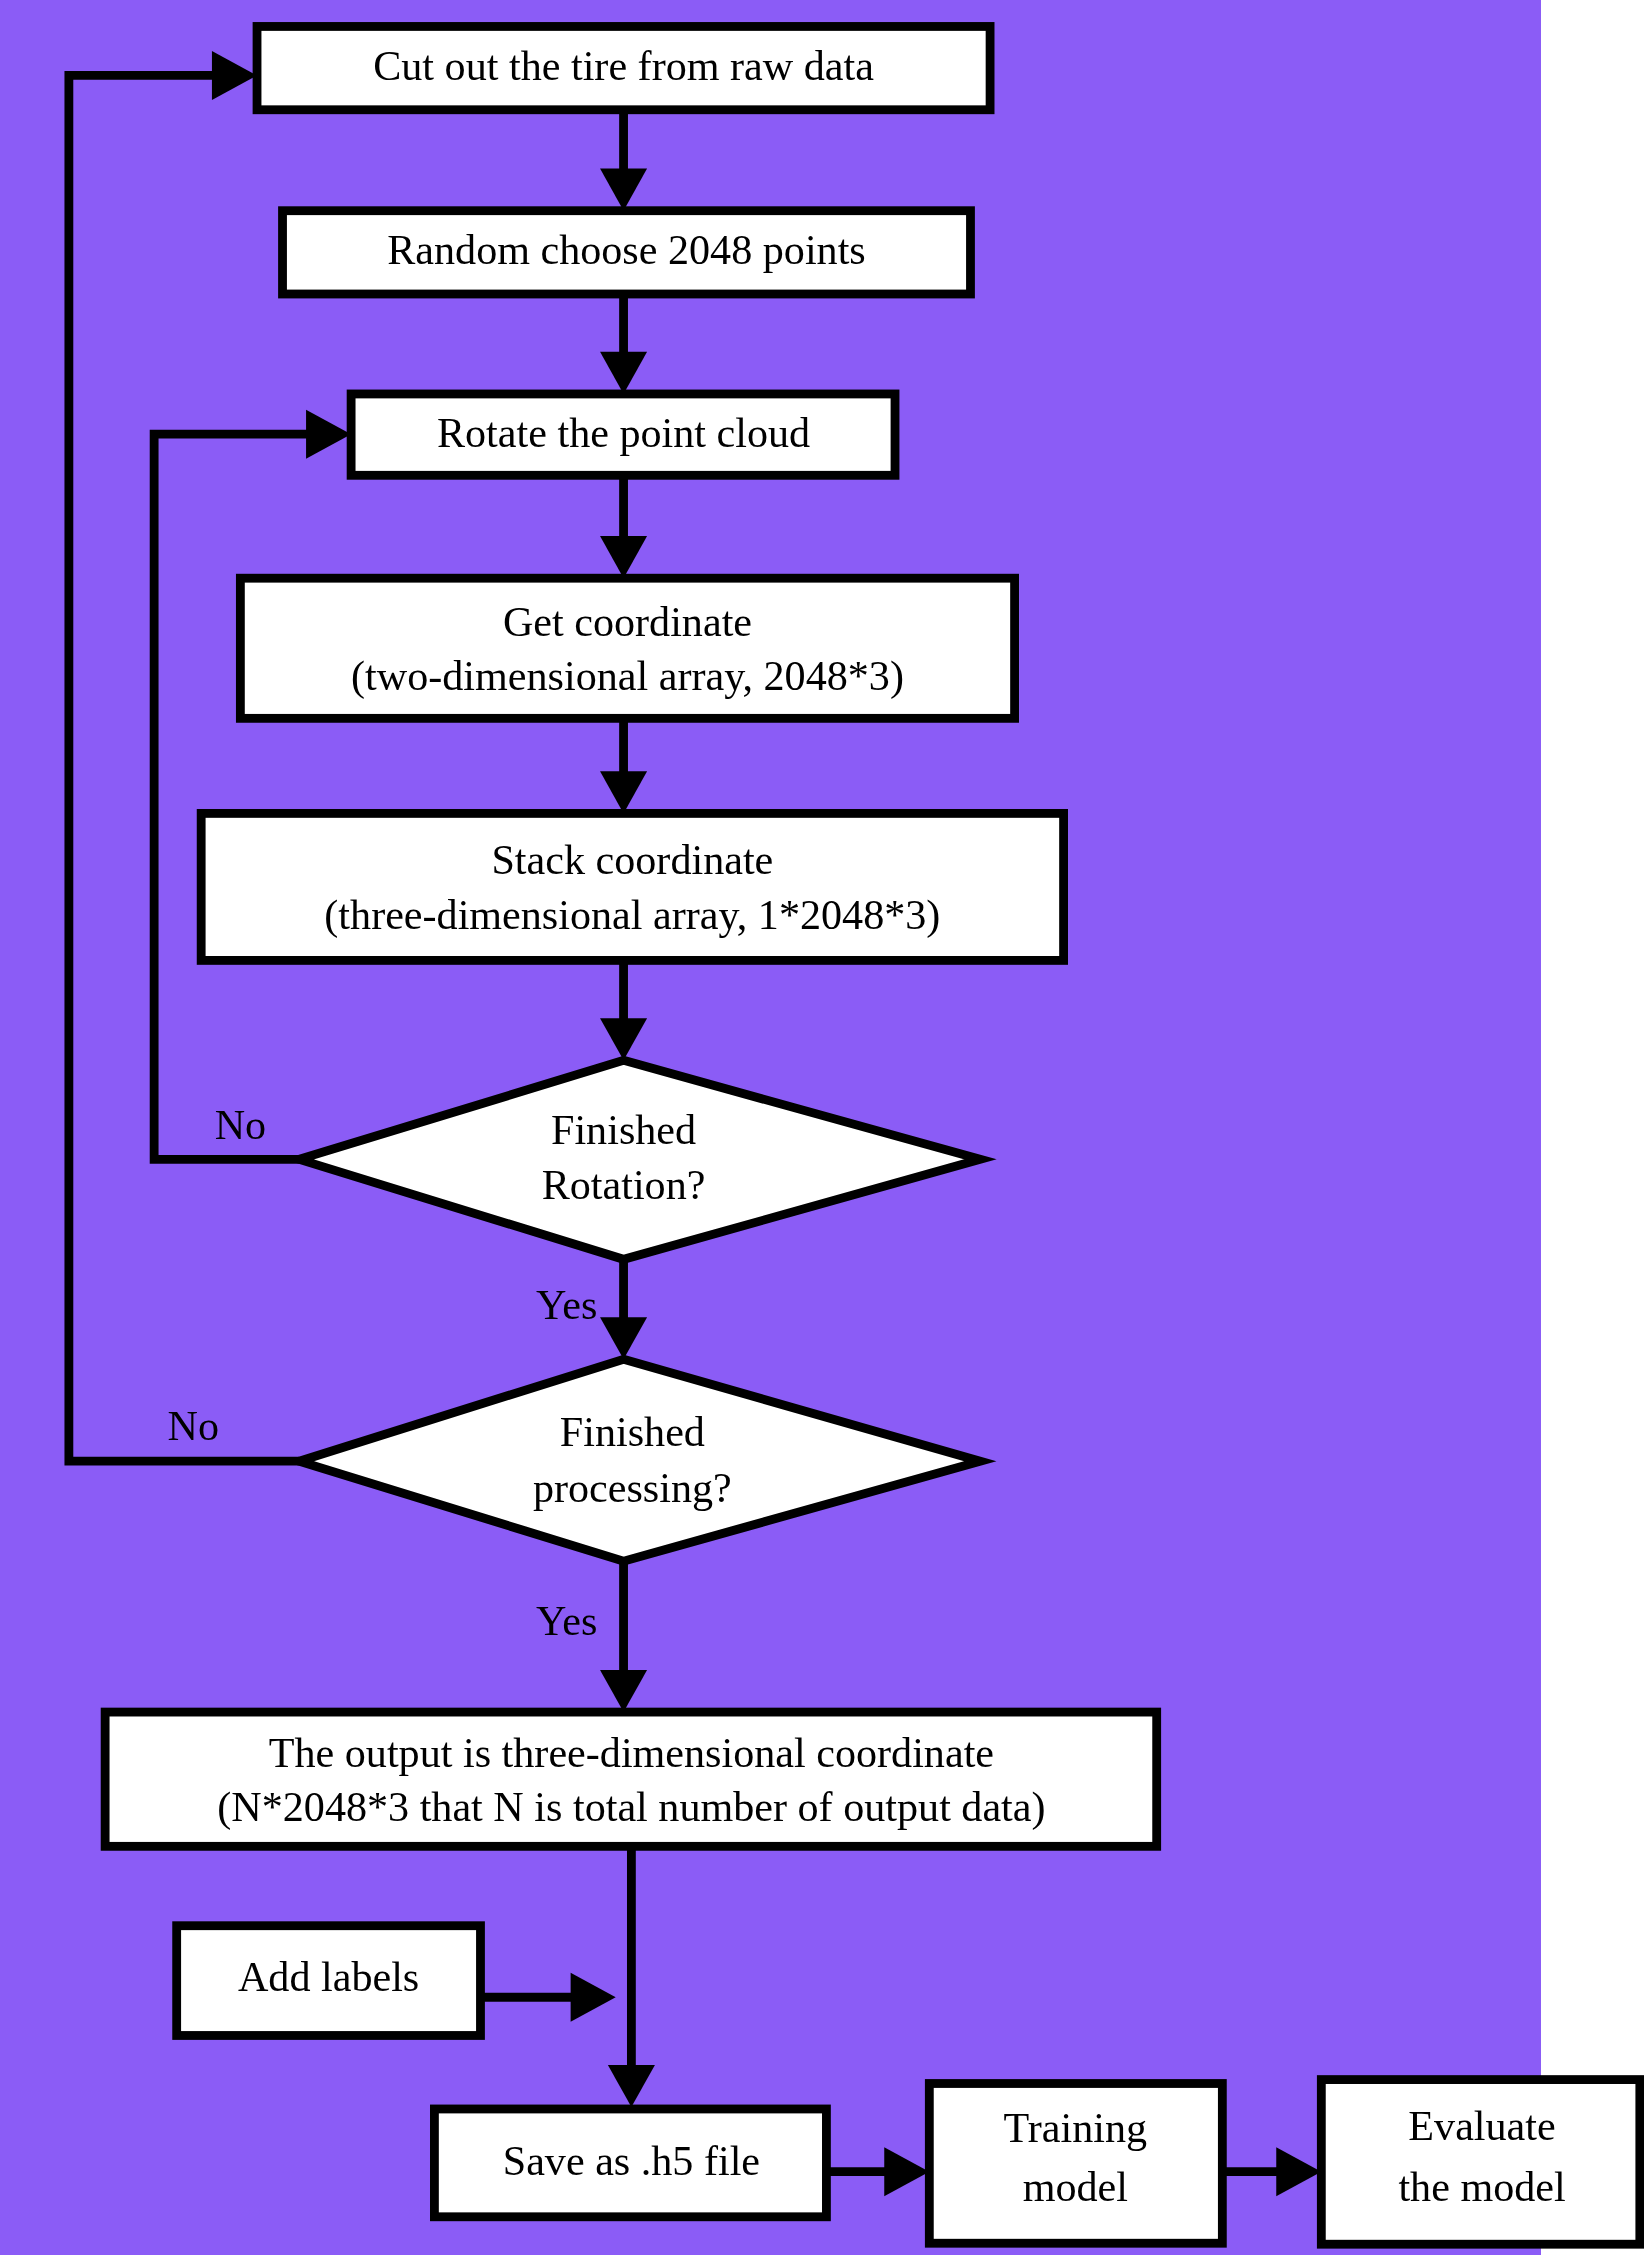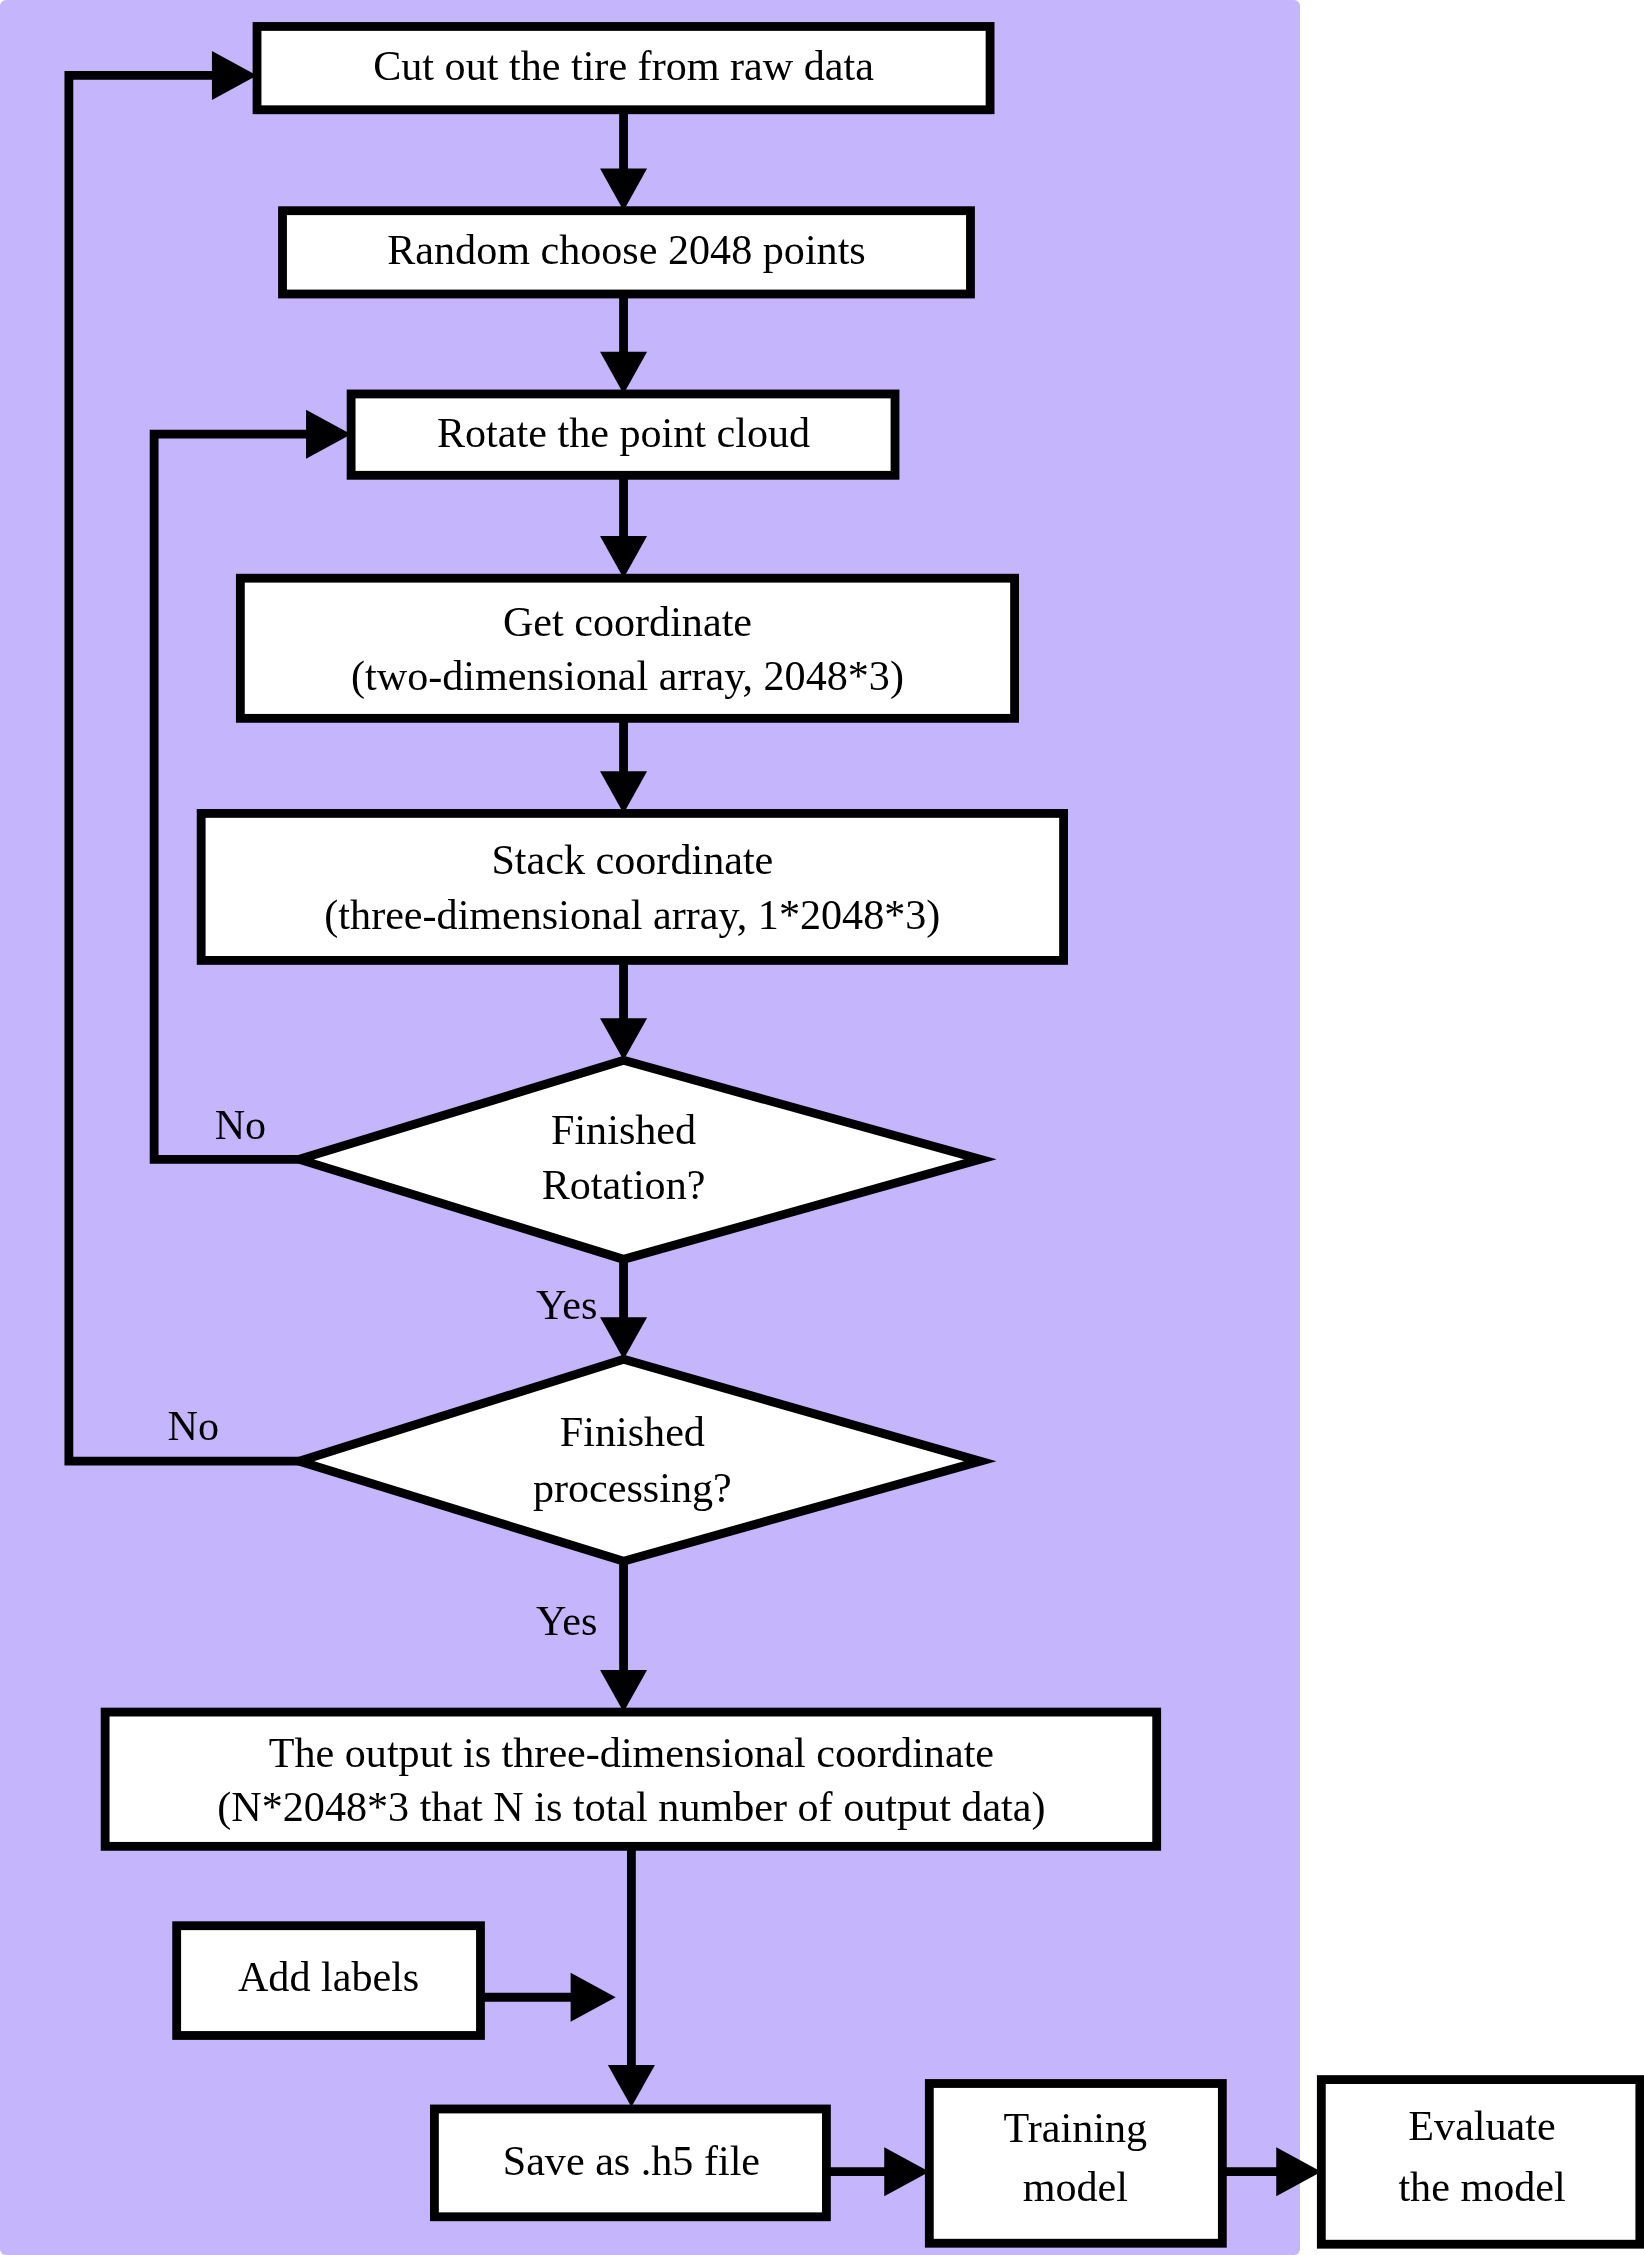--- a/index.html
+++ b/index.html
@@ -8,24 +8,23 @@
     background: #ffffff;
   }
   body {
     width: 1645px;
     height: 2255px;
     font-family: "Liberation Serif", "DejaVu Serif", serif;
     overflow: hidden;
   }
   #flowchart-root {
     position: relative;
-    width: 1300px;
+    width: 1541px;
     height: 2255px;
-    background: #c4b5fd;
-    border-radius: 6px;
+    background: #8b5cf6;
   }
   svg.chart-svg {
     position: absolute;
     top: 0;
     left: 0;
     width: 1645px;
     height: 2255px;
     display: block;
   }
   .node-rect {

